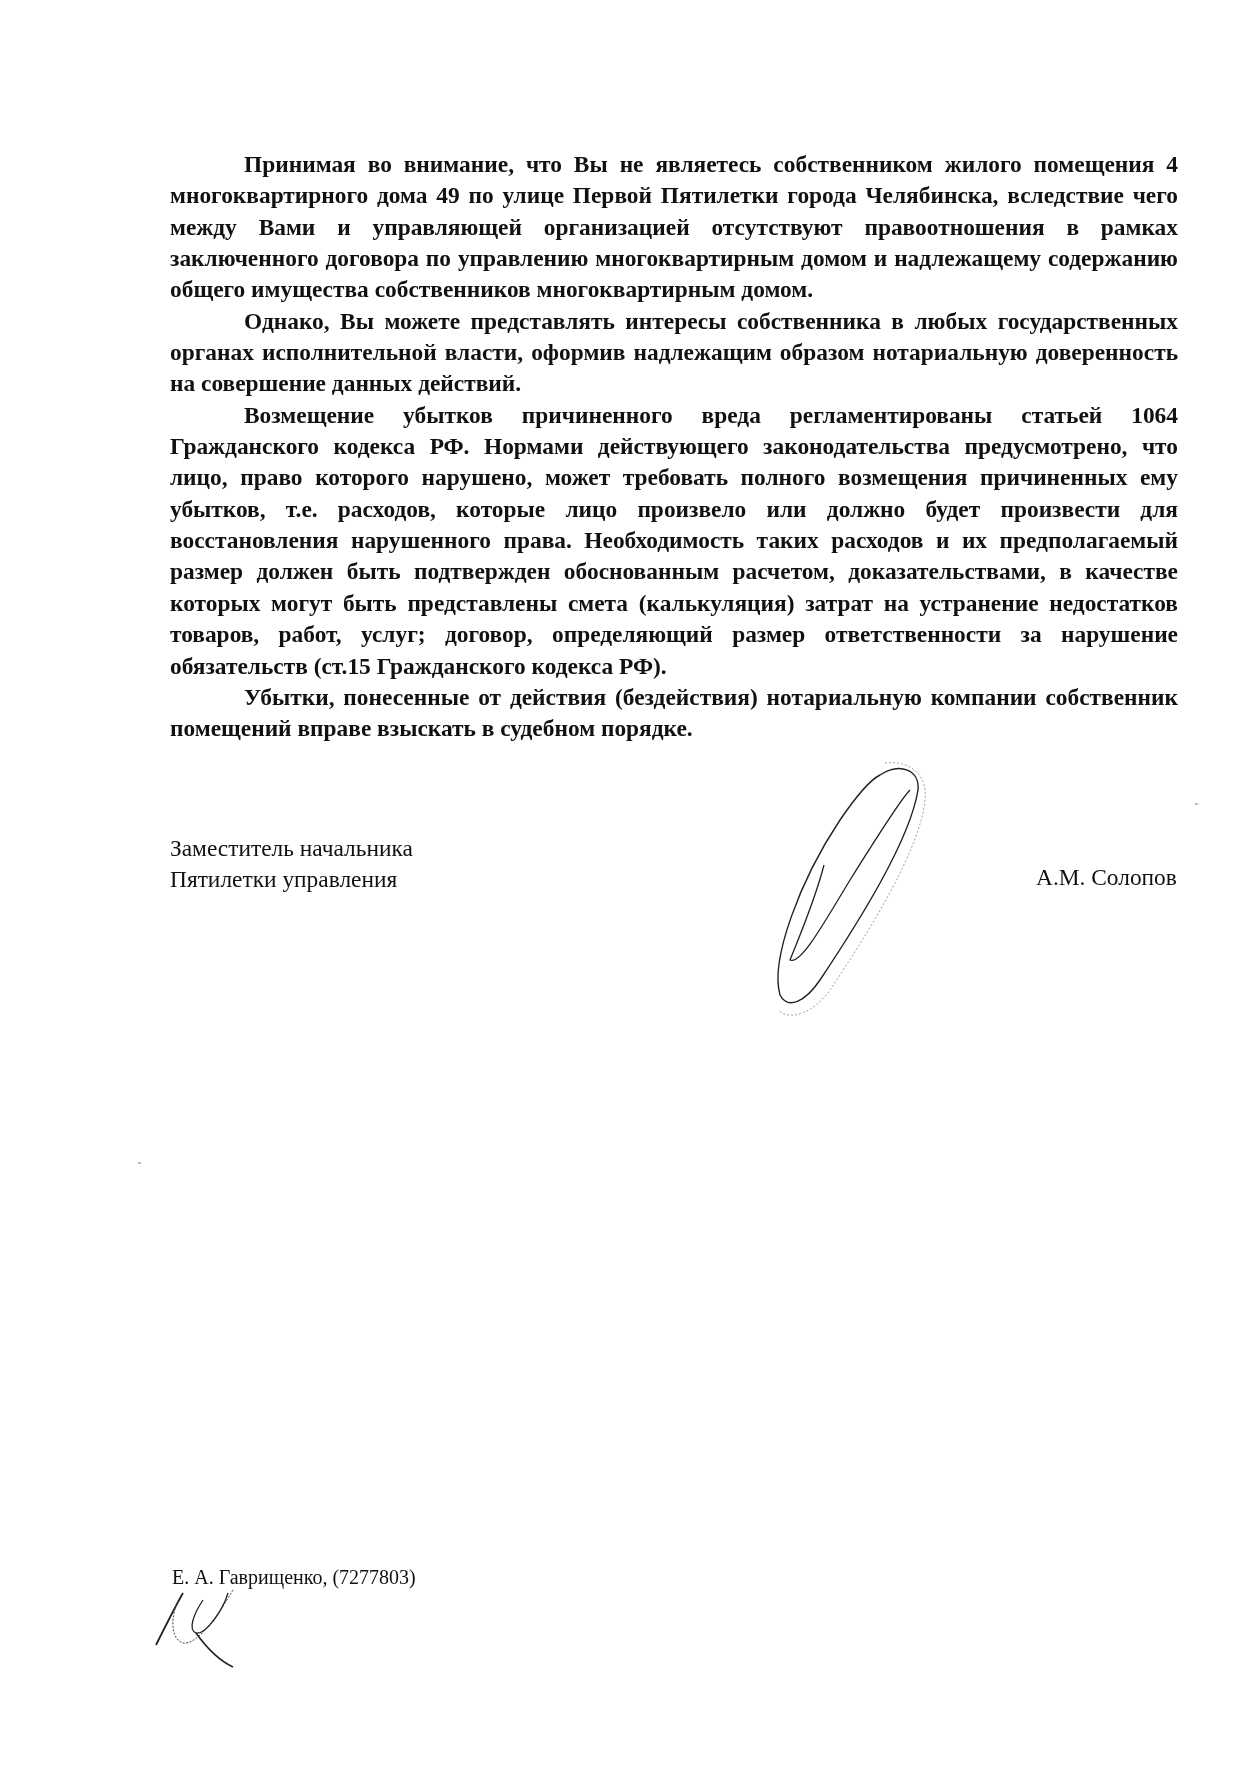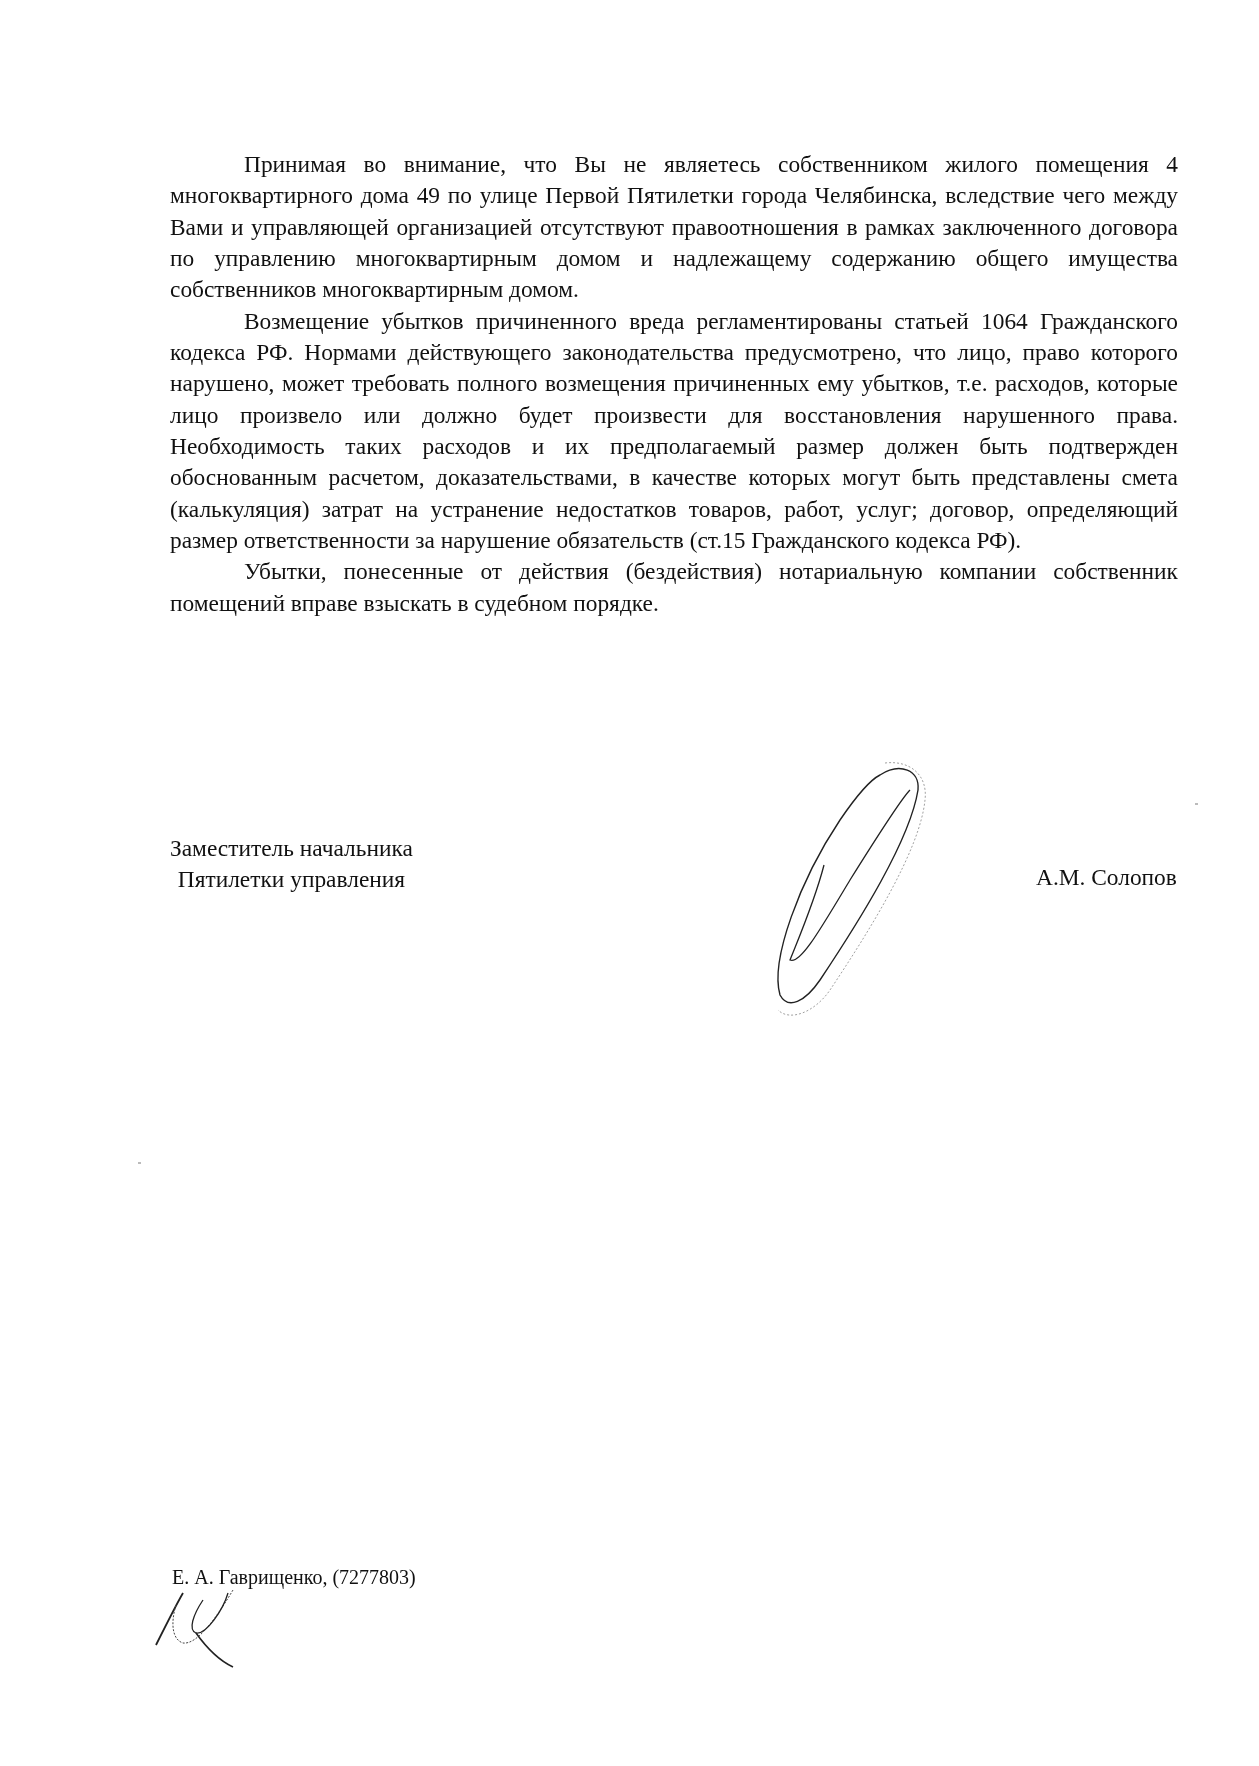--- a/index.html
+++ b/index.html
@@ -1,33 +1,34 @@
 <!DOCTYPE html>
 <html><head>
 <meta charset="utf-8">
 <style>
   html, body { margin: 0; padding: 0; background: #ffffff; }
   body { width: 1259px; height: 1766px; position: relative; overflow: hidden;
          font-family: "Liberation Serif", "DejaVu Serif", serif; color: #111; }
   .body-text { position: absolute; left: 170px; top: 149px; width: 1008px;
                font-size: 23.4px; line-height: 31.35px; }
-  .para { margin: 0; text-align: justify; text-indent: 74px; hyphens: none; }
-  .sign-left { position: absolute; left: 170px; top: 833px; font-size: 23.4px; line-height: 31px; text-align: center; }
+  .para { margin: 0; text-align: justify; text-indent: 74px; hyphens: none; font-weight: bold; }
+  .sign-left { position: absolute; left: 170px; top: 833px; font-size: 23.4px; line-height: 31px; }
   .sign-left div { white-space: nowrap; }
   .sign-name { position: absolute; left: 1036px; top: 864px; font-size: 23.4px; white-space: nowrap; }
   .signature { position: absolute; left: 760px; top: 760px; width: 180px; height: 260px; }
   .footer { position: absolute; left: 172px; top: 1518px; font-size: 20px; white-space: nowrap; margin-top: 48px; }
   .initials-sig { position: absolute; left: 148px; top: 1585px; width: 110px; height: 95px; }
   .speck { position: absolute; width: 3px; height: 2px; background: #bbb; }
 </style>
 </head>
 <body>
 
 <div class="body-text">
   <p class="para">Принимая во внимание, что Вы не являетесь собственником жилого помещения 4 многоквартирного дома 49 по улице Первой Пятилетки города Челябинска, вследствие чего между Вами и управляющей организацией отсутствуют правоотношения в рамках заключенного договора по управлению многоквартирным домом и надлежащему содержанию общего имущества собственников многоквартирным домом.</p>
+  <p class="para">Однако, Вы можете представлять интересы собственника в любых государственных органах исполнительной власти, оформив надлежащим образом нотариальную доверенность на совершение данных действий.</p>
   <p class="para">Возмещение убытков причиненного вреда регламентированы статьей 1064 Гражданского кодекса РФ. Нормами действующего законодательства предусмотрено, что лицо, право которого нарушено, может требовать полного возмещения причиненных ему убытков, т.е. расходов, которые лицо произвело или должно будет произвести для восстановления нарушенного права. Необходимость таких расходов и их предполагаемый размер должен быть подтвержден обоснованным расчетом, доказательствами, в качестве которых могут быть представлены смета (калькуляция) затрат на устранение недостатков товаров, работ, услуг; договор, определяющий размер ответственности за нарушение обязательств (ст.15 Гражданского кодекса РФ).</p>
   <p class="para">Убытки, понесенные от действия (бездействия) нотариальную компании собственник помещений вправе взыскать в судебном порядке.</p>
 </div>
 
 <div class="sign-left">
   <div>Заместитель начальника</div>
   <div>Пятилетки управления</div>
 </div>
 
 <svg class="signature" viewBox="0 0 180 260">

